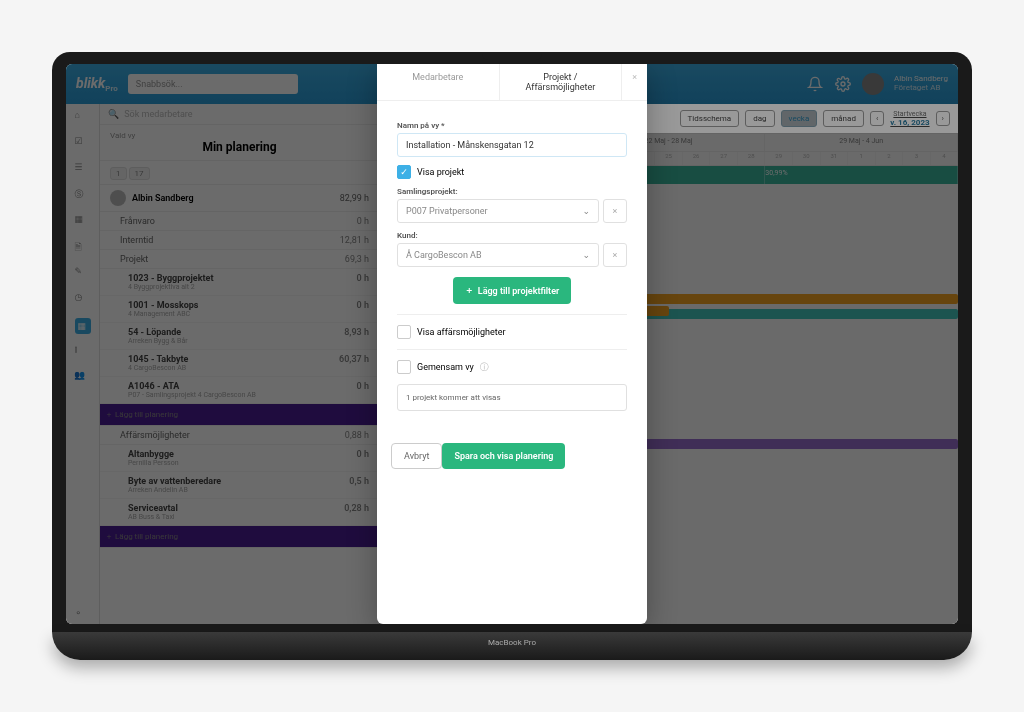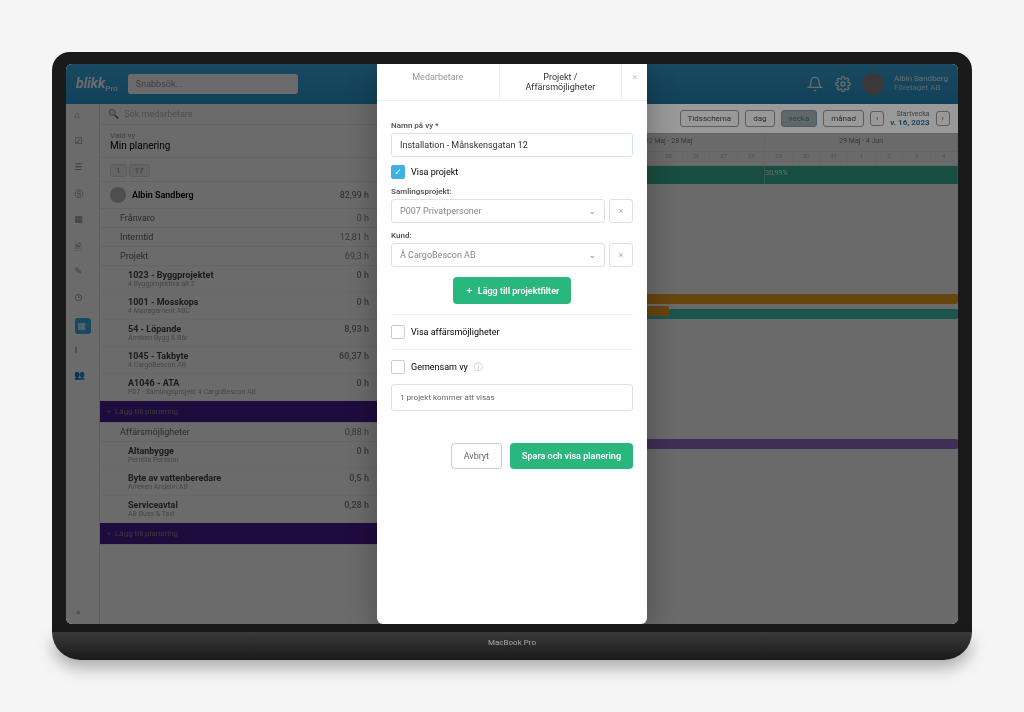--- a/index.html
+++ b/index.html
@@ -22,21 +22,21 @@
 
 .app-body { display: flex; height: calc(100% - 40px); }
 .nav-rail { width: 34px; background: #fff; border-right: 1px solid #e0e0e0; display: flex; flex-direction: column; align-items: center; padding-top: 6px; gap: 10px; }
 .nav-rail .rail-icon { width: 16px; height: 16px; color: #888; }
 .nav-rail .rail-icon.active { color: #3db0e6; }
 
 .side-panel { width: 280px; background: #fff; border-right: 1px solid #e0e0e0; display: flex; flex-direction: column; }
 .side-search { padding: 5px 8px; border-bottom: 1px solid #eee; color: #bbb; display: flex; align-items: center; gap: 5px; }
 .view-header { padding: 6px 10px; border-bottom: 1px solid #eee; }
 .view-header .lbl { color: #999; font-size: 8px; }
-.view-header .val { font-weight: 400; font-size: 10px; }
+.view-header .val { font-weight: 700; font-size: 12px; text-align: center; }
 .pill { display: inline-block; background: #f2f2f2; border: 1px solid #ddd; border-radius: 3px; padding: 1px 5px; margin: 2px 2px 0 0; font-size: 8px; color: #888; }
 
 .user-row { display: flex; align-items: center; padding: 5px 10px; border-bottom: 1px solid #eee; gap: 6px; }
 .user-row .uav { width: 16px; height: 16px; border-radius: 50%; background: #bbb; }
 .user-row .uname { flex: 1; font-weight: 600; }
 .user-row .hrs { color: #666; }
 
 .cat-row { display: flex; padding: 4px 10px 4px 20px; border-bottom: 1px solid #f2f2f2; color: #666; }
 .cat-row .cname { flex: 1; }
 .cat-row .chrs { color: #888; }
@@ -46,21 +46,21 @@
 .proj-row .pname { font-weight: 700; color: #444; }
 .proj-row .psub { color: #aaa; font-size: 7px; }
 .proj-row .phrs { color: #888; font-weight: 600; }
 
 .add-row { text-align: left; padding: 5px; color: #888; background: #4c1d95; border-bottom: 1px solid #eee; font-size: 8px; }
 
 .main-area { flex: 1; display: flex; flex-direction: column; }
 .toolbar { height: 30px; border-bottom: 1px solid #eee; display: flex; align-items: center; justify-content: flex-end; gap: 6px; padding: 0 8px; font-size: 8px; color: #666; }
 .tb-btn { padding: 3px 7px; border: 1px solid #ddd; border-radius: 3px; }
 .tb-btn.active { background: #e8f4fb; color: #3db0e6; border-color: #b3def3; }
-.week-ind { text-align: right; }
+.week-ind { text-align: center; text-decoration: underline; }
 .week-ind .wl { font-size: 7px; color: #999; }
 .week-ind .wv { font-weight: 700; color: #3db0e6; }
 .chev { border: 1px solid #ddd; border-radius: 3px; padding: 2px 5px; color: #888; }
 
 .chart { flex: 1; position: relative; background: #fdfdfd; }
 .date-header { display: flex; height: 18px; border-bottom: 1px solid #eee; }
 .date-col { flex: 1; text-align: center; font-size: 7px; color: #888; border-right: 1px solid #f2f2f2; padding-top: 3px; }
 .date-days { display: flex; height: 14px; border-bottom: 1px solid #eee; }
 .date-days .d { flex: 1; text-align: center; font-size: 6px; color: #bbb; border-right: 1px solid #f6f6f6; }
 
@@ -72,34 +72,34 @@
 .gb-teal { background: #44c8bf; }
 .gb-blue { background: #6fa8dc; }
 .gb-purple { background: #9b6fd0; }
 
 .modal-backdrop { position: absolute; inset: 0; background: rgba(0,0,0,.4); display: flex; justify-content: center; padding-top: 0; }
 .modal { width: 270px; background: #fff; border-radius: 0 0 6px 6px; box-shadow: 0 8px 30px rgba(0,0,0,.3); font-size: 9px; }
 .modal-tabs { display: flex; border-bottom: 1px solid #eee; }
 .modal-tab { flex: 1; padding: 8px; text-align: center; color: #999; border-right: 1px solid #eee; position: relative; }
 .modal-tab.active { color: #333; }
 .modal-close { padding: 8px 10px; color: #bbb; }
-.modal-body { padding: 12px 14px; }
+.modal-body { padding: 12px 20px; }
 .form-label { display: block; margin: 8px 0 3px; color: #555; font-weight: 600; font-size: 8px; }
 .form-input { width: 100%; padding: 6px 8px; border: 1px solid #cfe7f5; border-radius: 3px; font-size: 9px; color: #333; }
 .form-input.select { border-color: #e0e0e0; color: #888; display: flex; justify-content: space-between; align-items: center; }
 .input-group { display: flex; gap: 4px; }
 .input-group .form-input { flex: 1; }
 .input-clear { width: 24px; border: 1px solid #e0e0e0; border-radius: 3px; display: flex; align-items: center; justify-content: center; color: #aaa; }
 .check-row { display: flex; align-items: center; gap: 6px; margin: 8px 0; }
 .checkbox { width: 14px; height: 14px; border: 1px solid #ccc; border-radius: 2px; display: flex; align-items: center; justify-content: center; }
 .checkbox.checked { background: #3db0e6; border-color: #3db0e6; color: #fff; font-size: 9px; }
 .btn-green { background: #2ab77e; color: #fff; border: none; padding: 7px 12px; border-radius: 4px; font-size: 9px; font-weight: 600; display: inline-flex; align-items: center; gap: 4px; }
 .btn-add-wrap { text-align: center; margin: 10px 0; }
 .info-box { border: 1px solid #e0e0e0; border-radius: 3px; padding: 8px; margin: 10px 0; color: #666; font-size: 8px; }
-.modal-footer { display: flex; justify-content: flex-end; gap: 8px; padding: 10px 14px 14px; }
+.modal-footer { display: flex; justify-content: flex-start; gap: 0; padding: 10px 14px 14px; }
 .btn-cancel { background: #fff; border: 1px solid #ccc; color: #666; padding: 7px 12px; border-radius: 4px; font-size: 9px; }
 hr.sep { border: none; border-top: 1px solid #eee; margin: 10px 0; }
 .dim { filter: brightness(.7); }
 </style>
 </head>
 <body>
 
 <div class="laptop">
   <div class="screen-frame">
     <div class="notch"></div>

